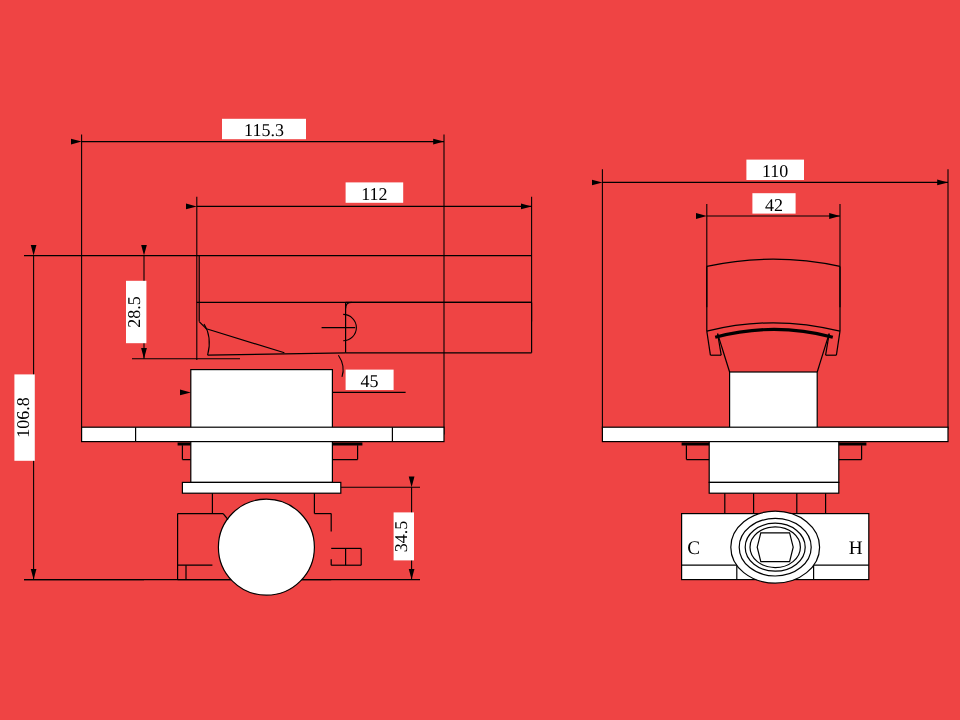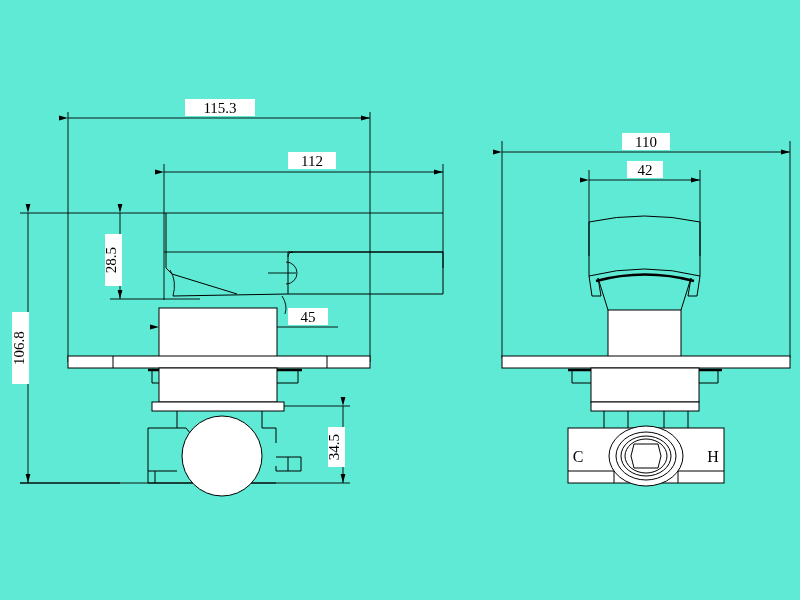--- a/index.html
+++ b/index.html
@@ -10,21 +10,21 @@
   body {
     width: 800px;
     height: 600px;
     font-family: "Liberation Serif", "DejaVu Serif", serif;
     overflow: hidden;
   }
   #drawing-root {
     position: relative;
     width: 800px;
     height: 600px;
-    background: #5eead4;
+    background: #ef4444;
   }
   svg.cad {
     display: block;
     width: 800px;
     height: 600px;
   }
   .ln {
     stroke: #000000;
     stroke-width: 1;
     fill: none;

